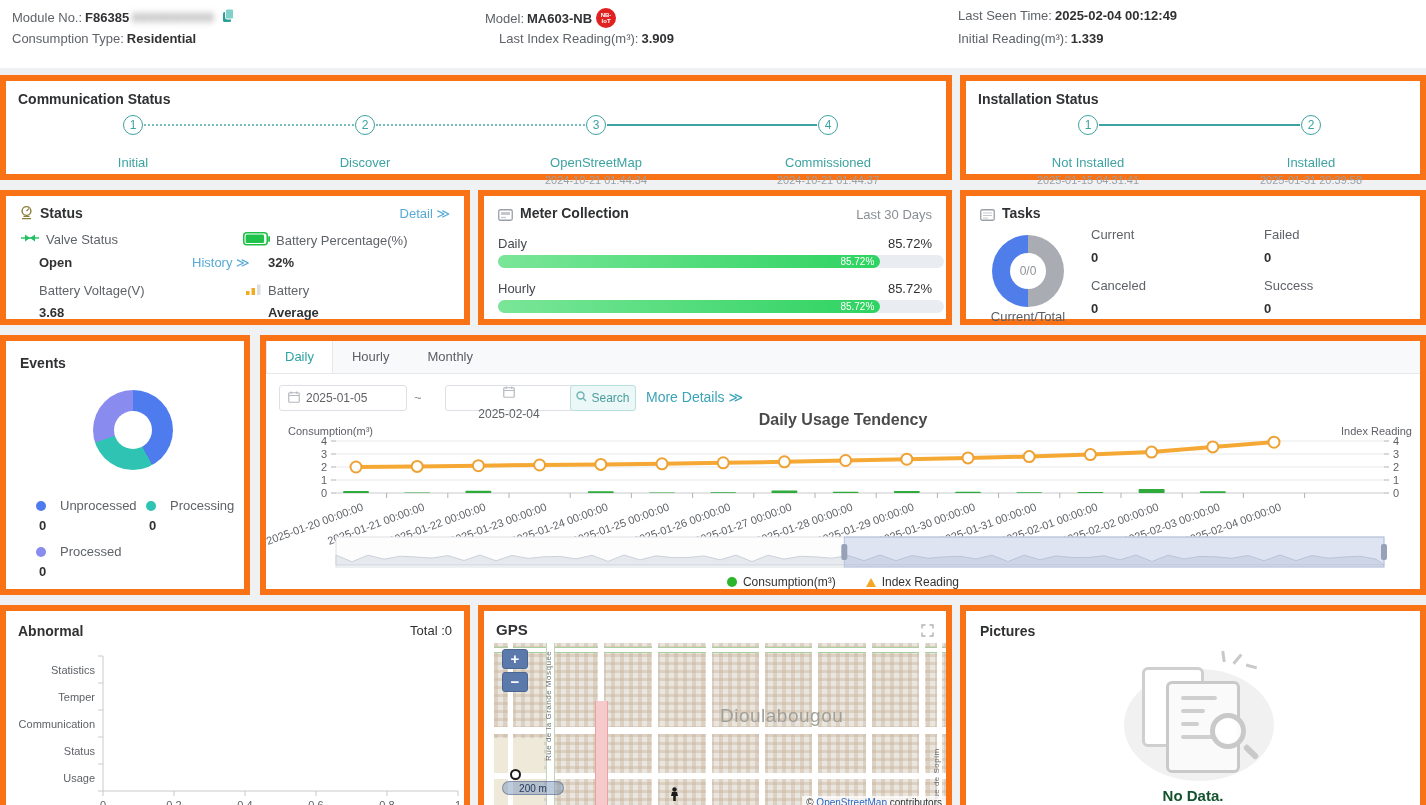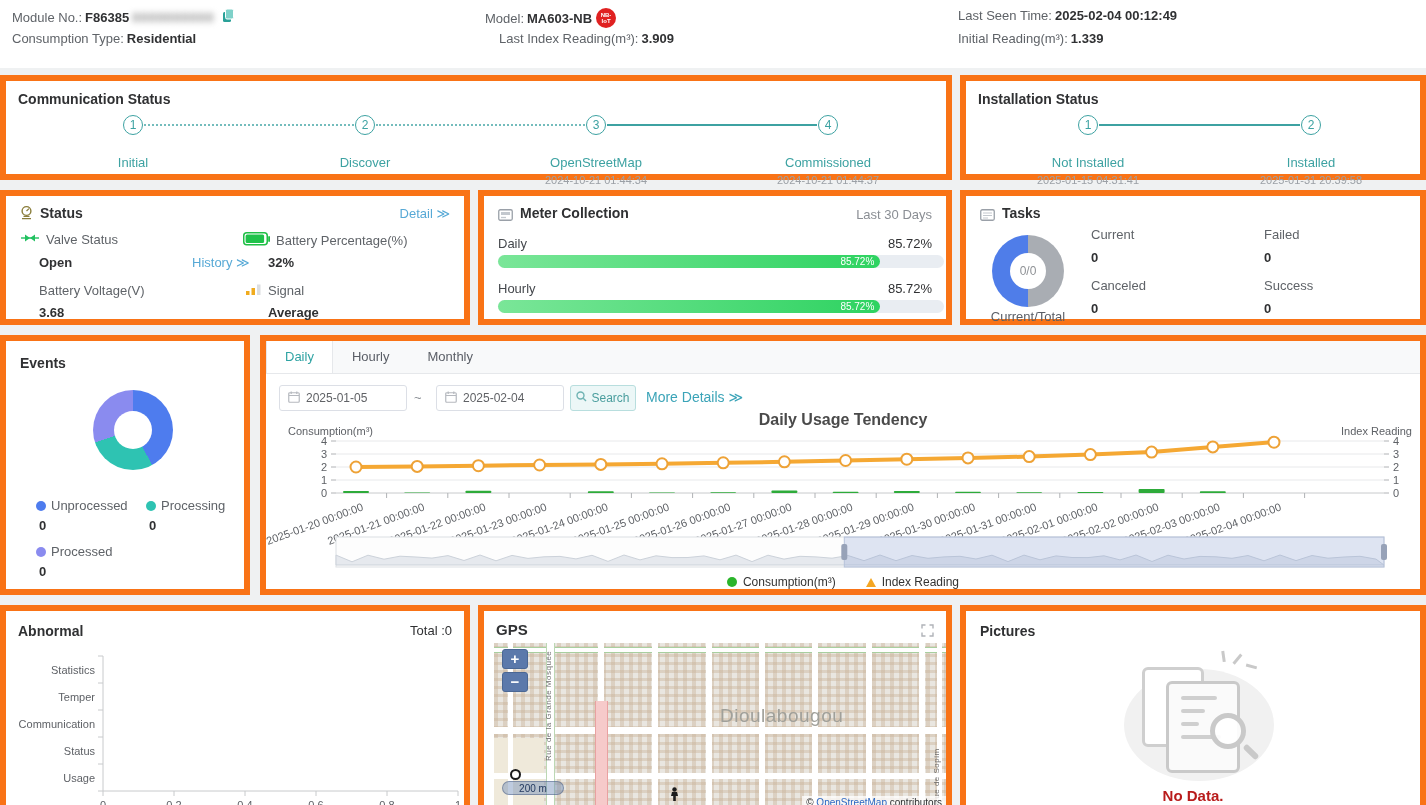--- a/index.html
+++ b/index.html
@@ -34,21 +34,21 @@
   .bar-track { position:absolute; height:13px; background:#e9edf2; border-radius:7px; }
   .bar-fill { height:13px; border-radius:7px; background:linear-gradient(90deg,#7ae698,#2ed361);
               display:flex; align-items:center; justify-content:flex-end; padding-right:6px;
               color:#fff; font-size:10px; }
 
   
   .donut { position:absolute; border-radius:50%; }
   .donut .hole { position:absolute; background:#fff; border-radius:50%; display:flex; align-items:center; justify-content:center; }
 
   .legend-dot { width:10px; height:10px; border-radius:50%; display:inline-block; }
-  .ev-item { position:absolute; font-size:13px; color:#5f6368; display:flex; align-items:center; gap:5px; white-space:nowrap;}
+  .ev-item { position:absolute; font-size:13px; color:#5f6368; display:flex; align-items:center; gap:14px; white-space:nowrap;}
   .ev-val { position:absolute; font-size:13px; font-weight:bold; color:#303133; }
 
   
   .tabbar { position:absolute; left:0; top:0; right:0; height:33px; background:#f8f9fa; border-bottom:1px solid #e6e8eb; display:flex; }
   .tab { padding:0 18px; line-height:32px; font-size:13px; color:#5a5e66; cursor:pointer; border-right:1px solid transparent; border-left:1px solid transparent;}
   .tab.active { background:#fff; color:#2fa3a3; border-left:1px solid #e6e8eb; border-right:1px solid #e6e8eb; }
 
   .dateinput { position:absolute; width:128px; height:26px; border:1px solid #dcdfe6; border-radius:3px; background:#fff;
                display:flex; align-items:center; gap:6px; padding:0 8px; font-size:12px; color:#606266; }
   .searchbtn { position:absolute; width:66px; height:26px; background:#ecf7f7; border:1px solid #b8dede; border-radius:3px;
@@ -67,21 +67,21 @@
            repeating-linear-gradient(90deg, rgba(201,178,152,.42) 0 4px, transparent 4px 9px),
            repeating-linear-gradient(0deg, rgba(201,178,152,.42) 0 3px, transparent 3px 8px),
            #e9e6e0; }
   .street-v { position:absolute; top:0; bottom:0; background:#fff; }
   .street-h { position:absolute; left:0; right:0; background:#fff; }
   .mapbtn { width:26px; height:20px; background:#5b79ab; border:1px solid #4a6794; border-radius:3px; color:#fff;
             font-size:15px; font-weight:bold; text-align:center; line-height:18px; cursor:pointer; }
   .vlabel { position:absolute; writing-mode:vertical-rl; transform:rotate(180deg); font-size:8px; color:#6f6f6f; letter-spacing:.5px;}
 
   
-  .nodata-text { position:absolute; width:100%; text-align:center; font-size:15px; font-weight:bold; color:#b91c1c; }
+  .nodata-text { position:absolute; width:100%; text-align:center; font-size:15px; font-weight:bold; color:#14532d; }
 </style>
 </head>
 <body>
 
 <div id="app">
 
   <div class="hdr">
     <div class="hline" style="left:12px; top:8px;">
       <span>Module No.:</span>
         <b>F86385</b>
@@ -197,21 +197,21 @@
       <span>Battery Voltage(V)</span>
     </div>
     <div class="val" style="left:33px; top:109px;">3.68</div>
 
     <div class="lbl" style="left:240px; top:87px;">
       <span><svg width="16" height="12" viewBox="0 0 16 12">
             <rect x="0" y="8" width="3.5" height="4" fill="#f0ab1e"></rect>
             <rect x="5.5" y="5" width="3.5" height="7" fill="#f0ab1e"></rect>
             <rect x="11" y="1.5" width="3.5" height="10.5" fill="#dcdee0"></rect>
           </svg></span>
-      <span>Signal</span>
+      <span>Battery</span>
     </div>
     <div class="val" style="left:262px; top:109px;">Average</div>
   </div>
 
   <div class="panel" style="left:478px; top:190px; width:474px; height:135px;">
     <span style="position:absolute; left:14px; top:11px;">
       <svg width="15" height="12" viewBox="0 0 15 12">
           <rect x="0.75" y="0.75" width="13.5" height="10.5" rx="1.5" fill="none" stroke="#9aa0a8" stroke-width="1.3"></rect>
           <rect x="3" y="3" width="9" height="3" fill="#c3c8ce"></rect>
           <path d="M3 8.5 H8" stroke="#c3c8ce" stroke-width="1.3"></path>
@@ -292,21 +292,21 @@
     </div>
 
     <div class="dateinput" style="left:13px; top:44px;">
       <span><svg width="12" height="12" viewBox="0 0 12 12">
             <rect x="0.75" y="1.75" width="10.5" height="9.5" rx="1" fill="none" stroke="#b6b9bf" stroke-width="1.2"></rect>
             <path d="M3.2 0.5 V3 M8.8 0.5 V3 M1 4.5 H11" stroke="#b6b9bf" stroke-width="1.2"></path>
           </svg></span>
       <span>2025-01-05</span>
     </div>
     <div style="position:absolute; left:148px; top:49px; font-size:13px; color:#8a8e94;">~</div>
-    <div class="dateinput" style="left:170px; top:44px;">
+    <div class="dateinput" style="left:179px; top:44px;flex-direction:column;">
       <span><svg width="12" height="12" viewBox="0 0 12 12">
             <rect x="0.75" y="1.75" width="10.5" height="9.5" rx="1" fill="none" stroke="#b6b9bf" stroke-width="1.2"></rect>
             <path d="M3.2 0.5 V3 M8.8 0.5 V3 M1 4.5 H11" stroke="#b6b9bf" stroke-width="1.2"></path>
           </svg></span>
       <span>2025-02-04</span>
     </div>
     <div class="searchbtn" style="left:304px; top:44px;">
       <span><svg width="11" height="11" viewBox="0 0 11 11">
             <circle cx="4.5" cy="4.5" r="3.5" fill="none" stroke="#6fb3b3" stroke-width="1.4"></circle>
             <path d="M7.2 7.2 L10 10" stroke="#6fb3b3" stroke-width="1.4"></path>

